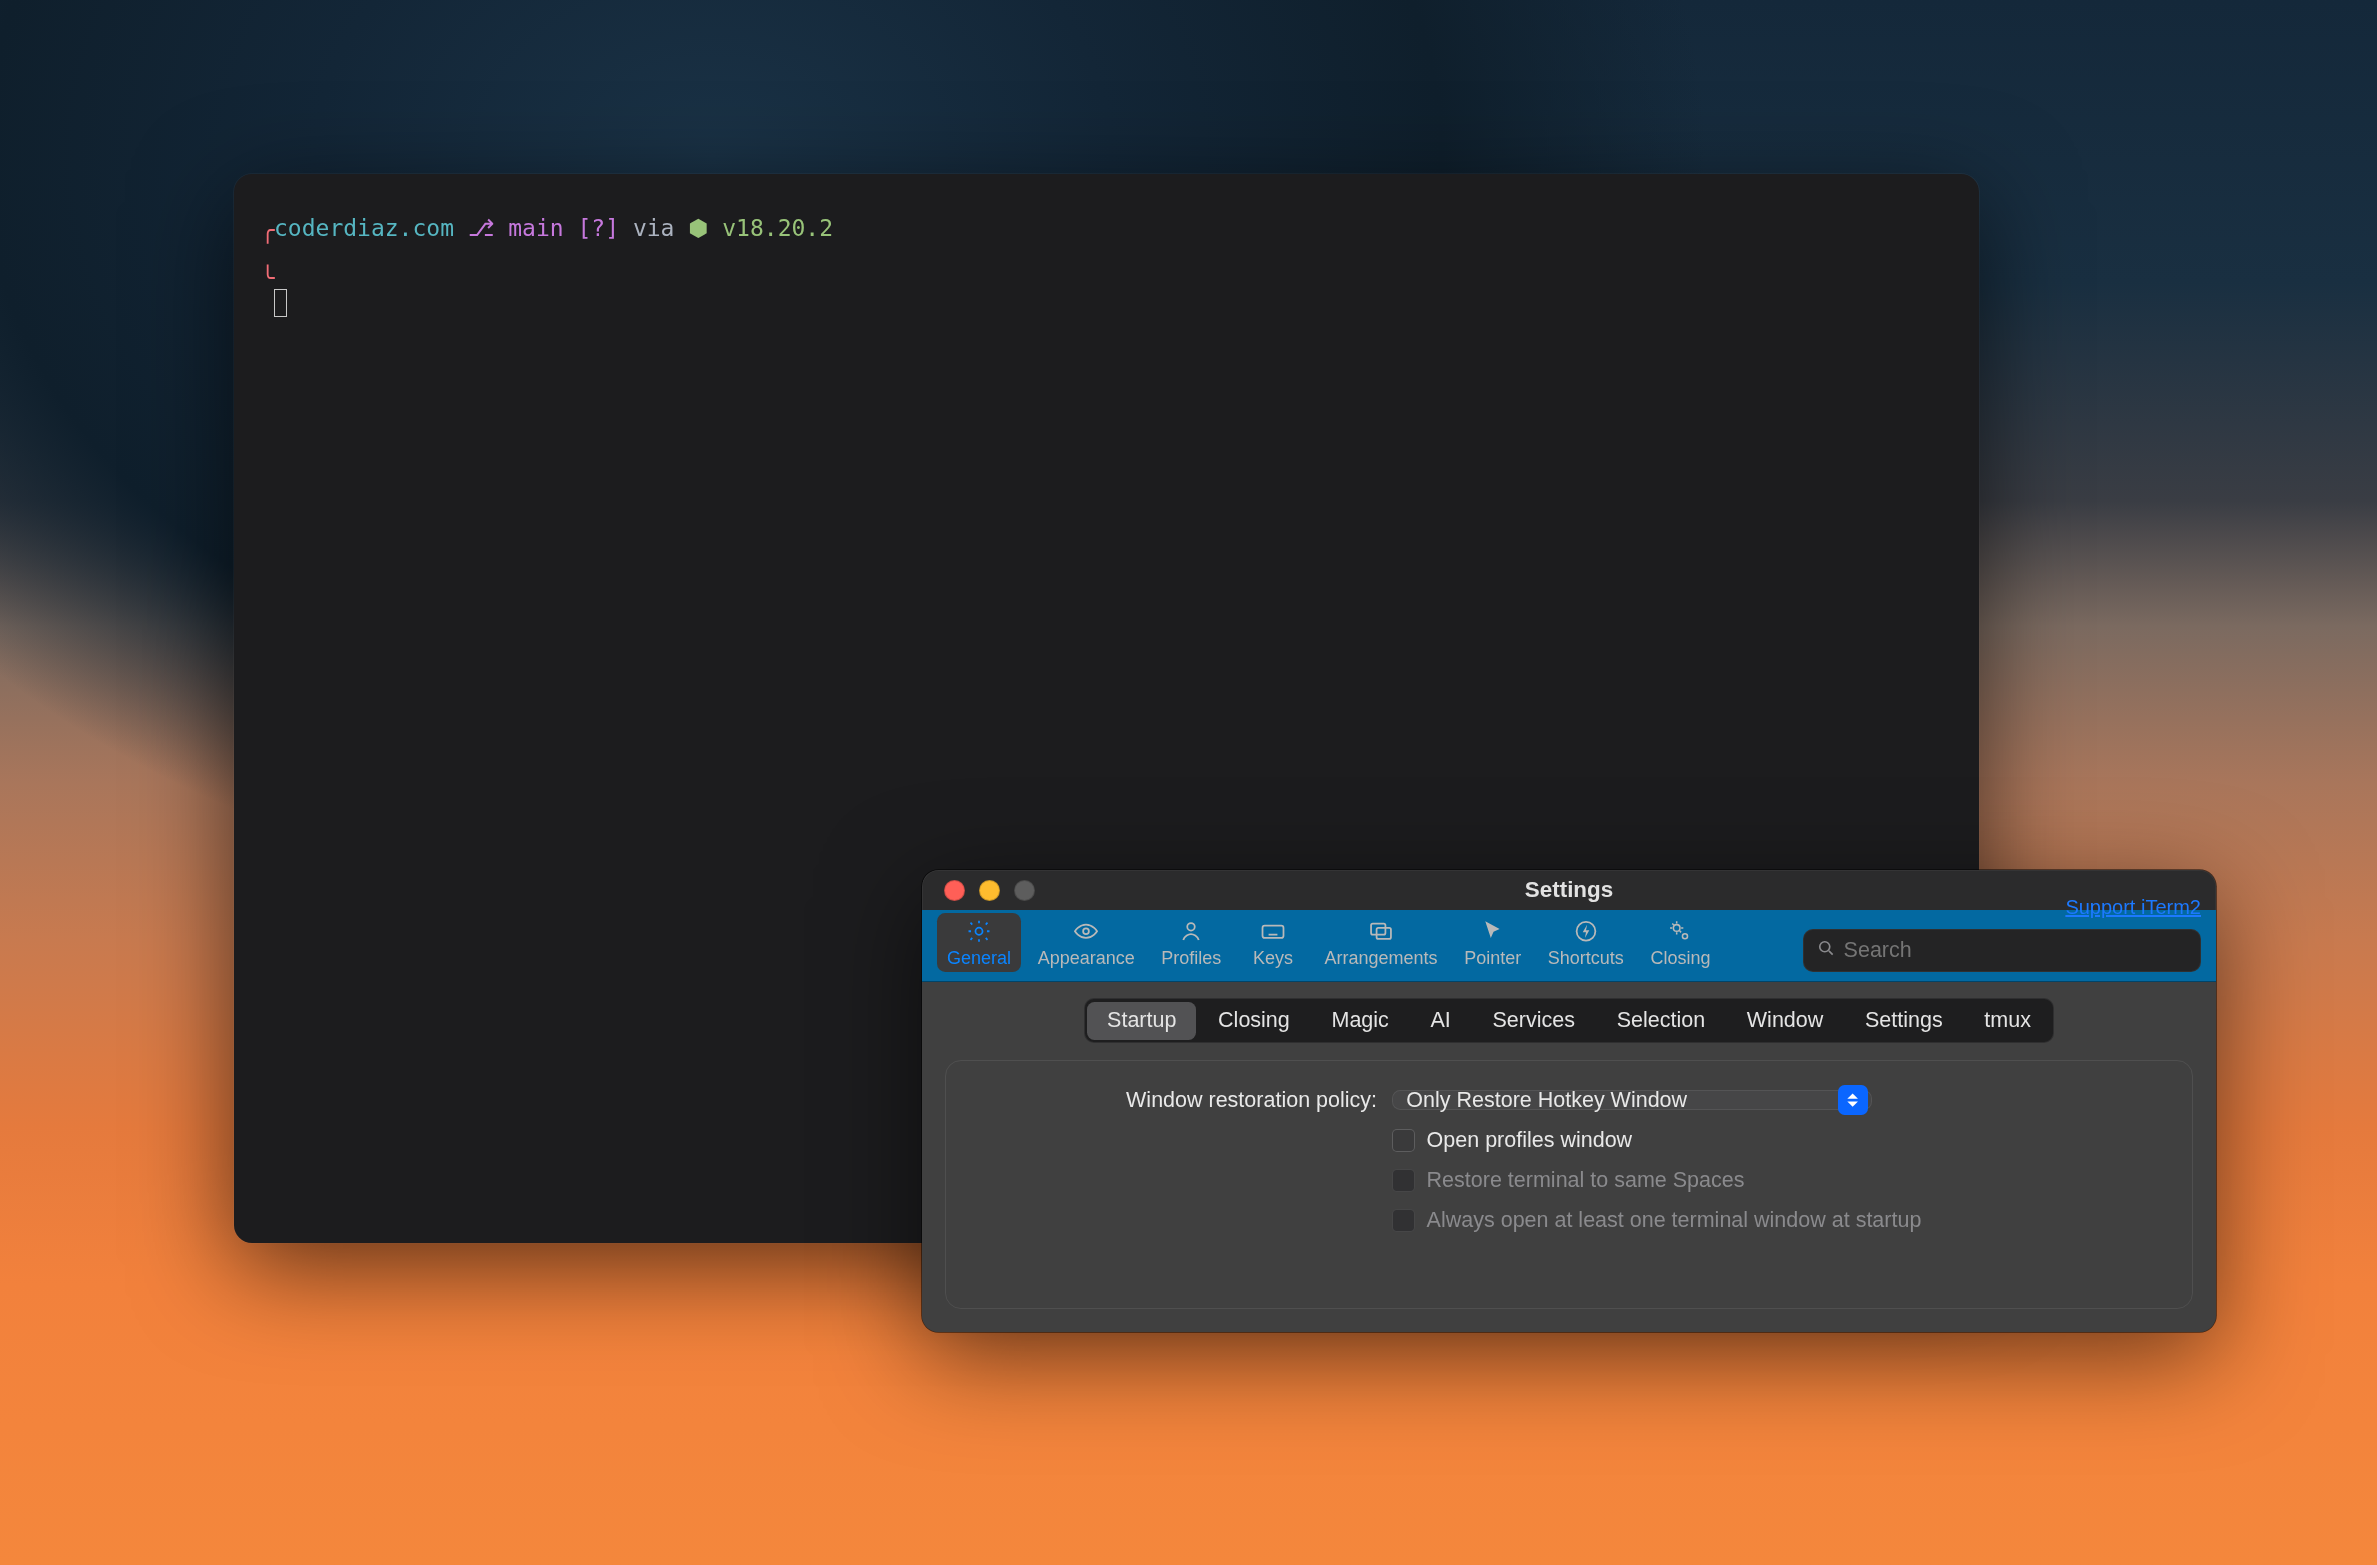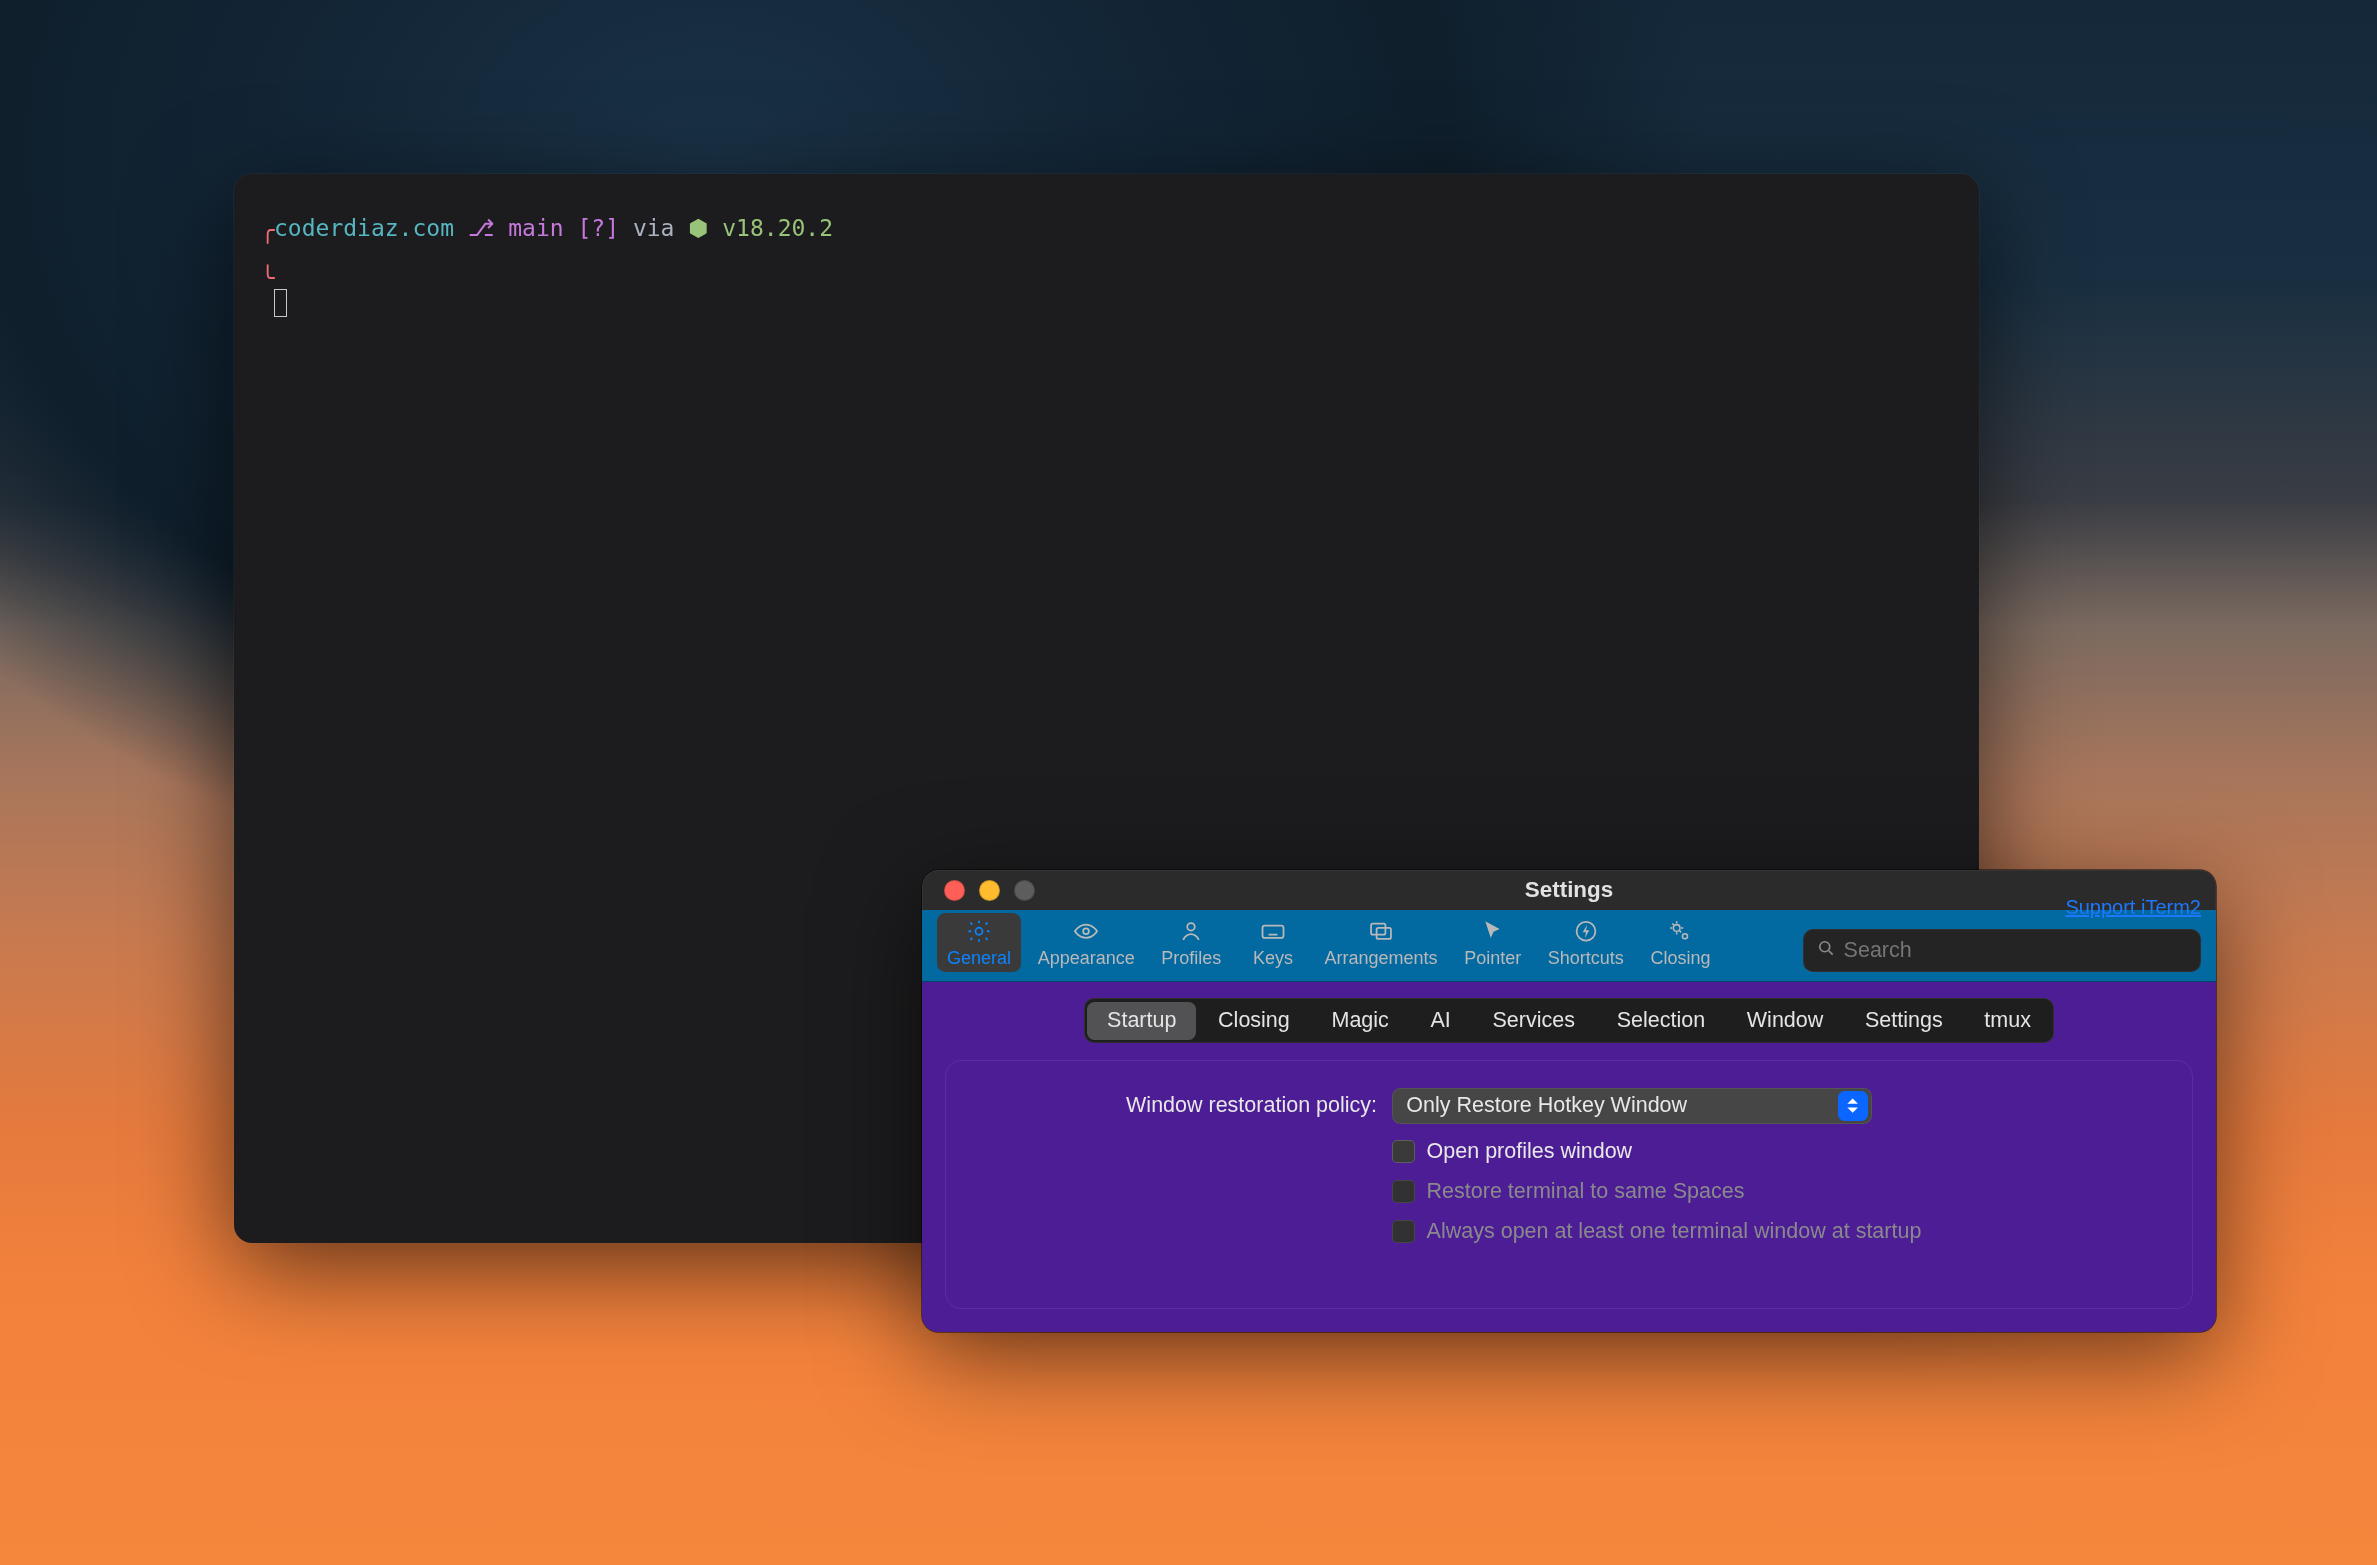--- a/index.html
+++ b/index.html
@@ -144,21 +144,21 @@
     flex: 1;
     background: transparent;
     border: none;
     outline: none;
     color: #d0d0d0;
     font-size: 21.5px;
   }
 
   .settings-body {
     flex: 1;
-    background: #4c1d95;
+    background: #404040;
     padding: 16.6px 23px 23px 23px;
     display: flex;
     flex-direction: column;
     gap: 16.6px;
   }
   .subtabs-wrap {
     display: flex;
     justify-content: center;
   }
   .subtabs {
@@ -191,21 +191,21 @@
     width: 398px;
     text-align: right;
     color: #e8e8e8;
     font-size: 21.5px;
   }
   .select {
     background: #464647;
     color: #e8e8e8;
     font-size: 21.5px;
     border-radius: 8.3px;
-    height: 36px;
+    height: 20px;
     display: flex;
     align-items: center;
     padding: 0 0 0 13.3px;
     border: 0.8px solid rgba(255,255,255,0.08);
     width: 480px;
     position: relative;
   }
   .select .arrows {
     width: 30px;
     height: 30px;

